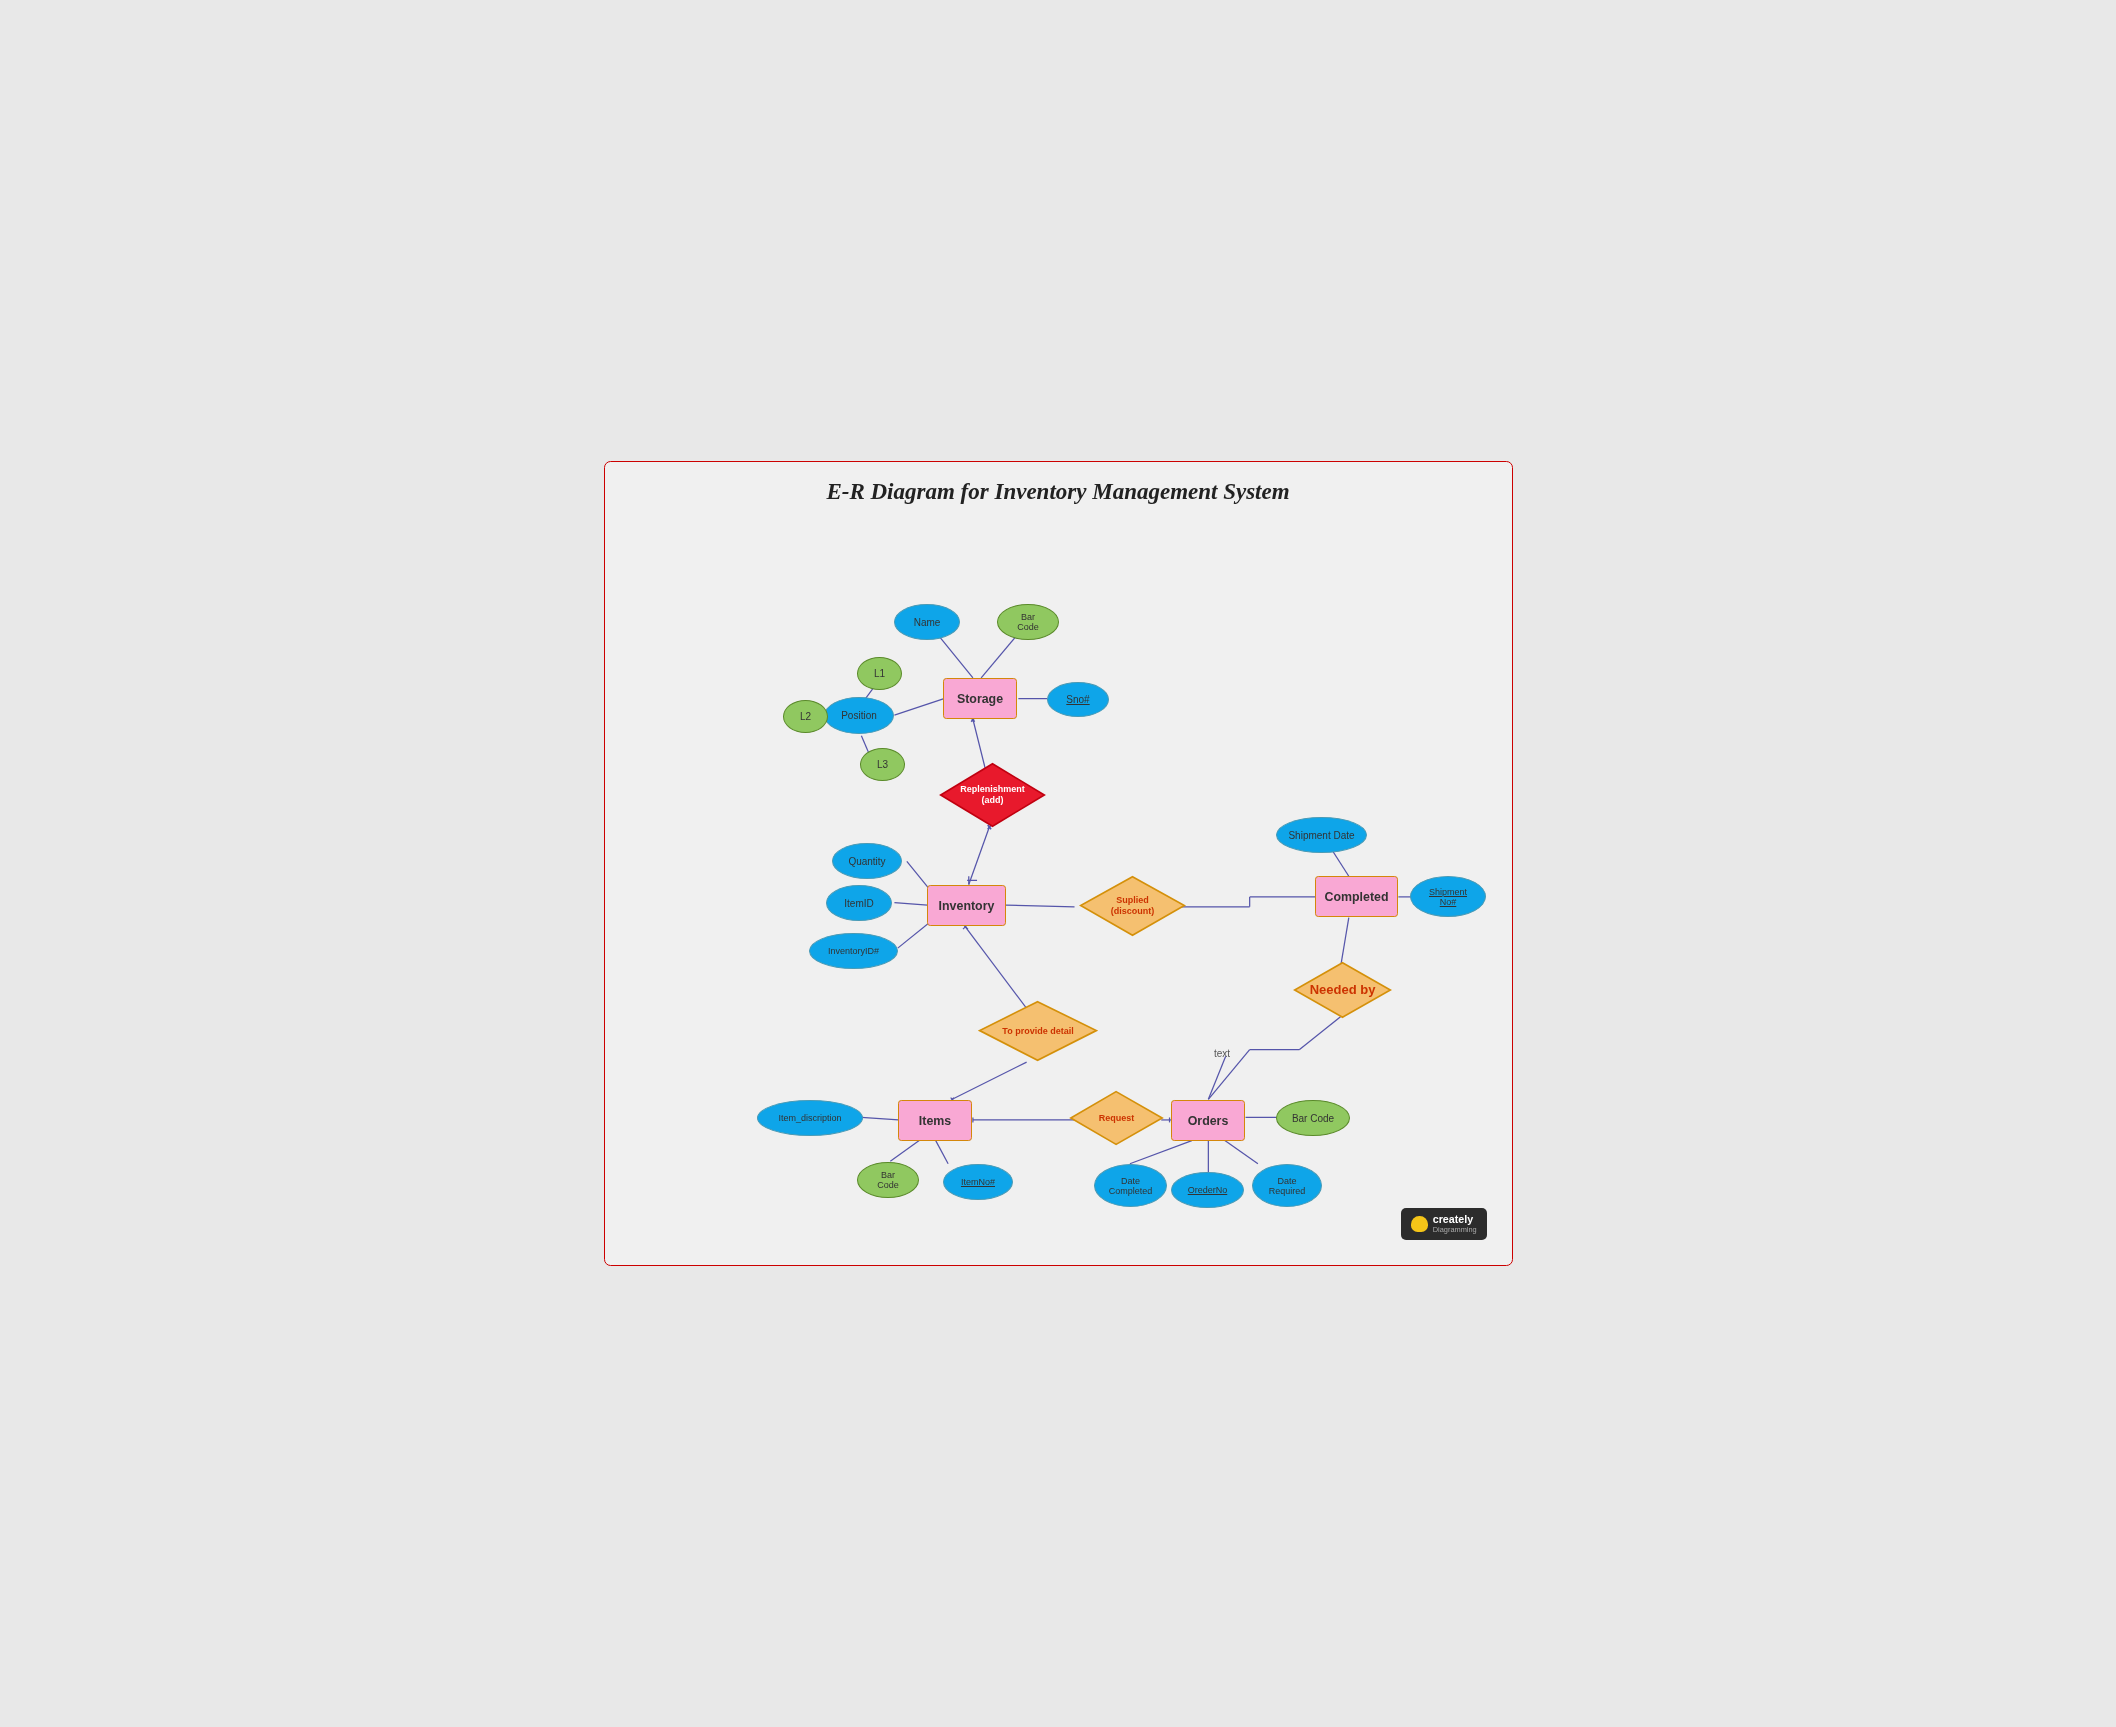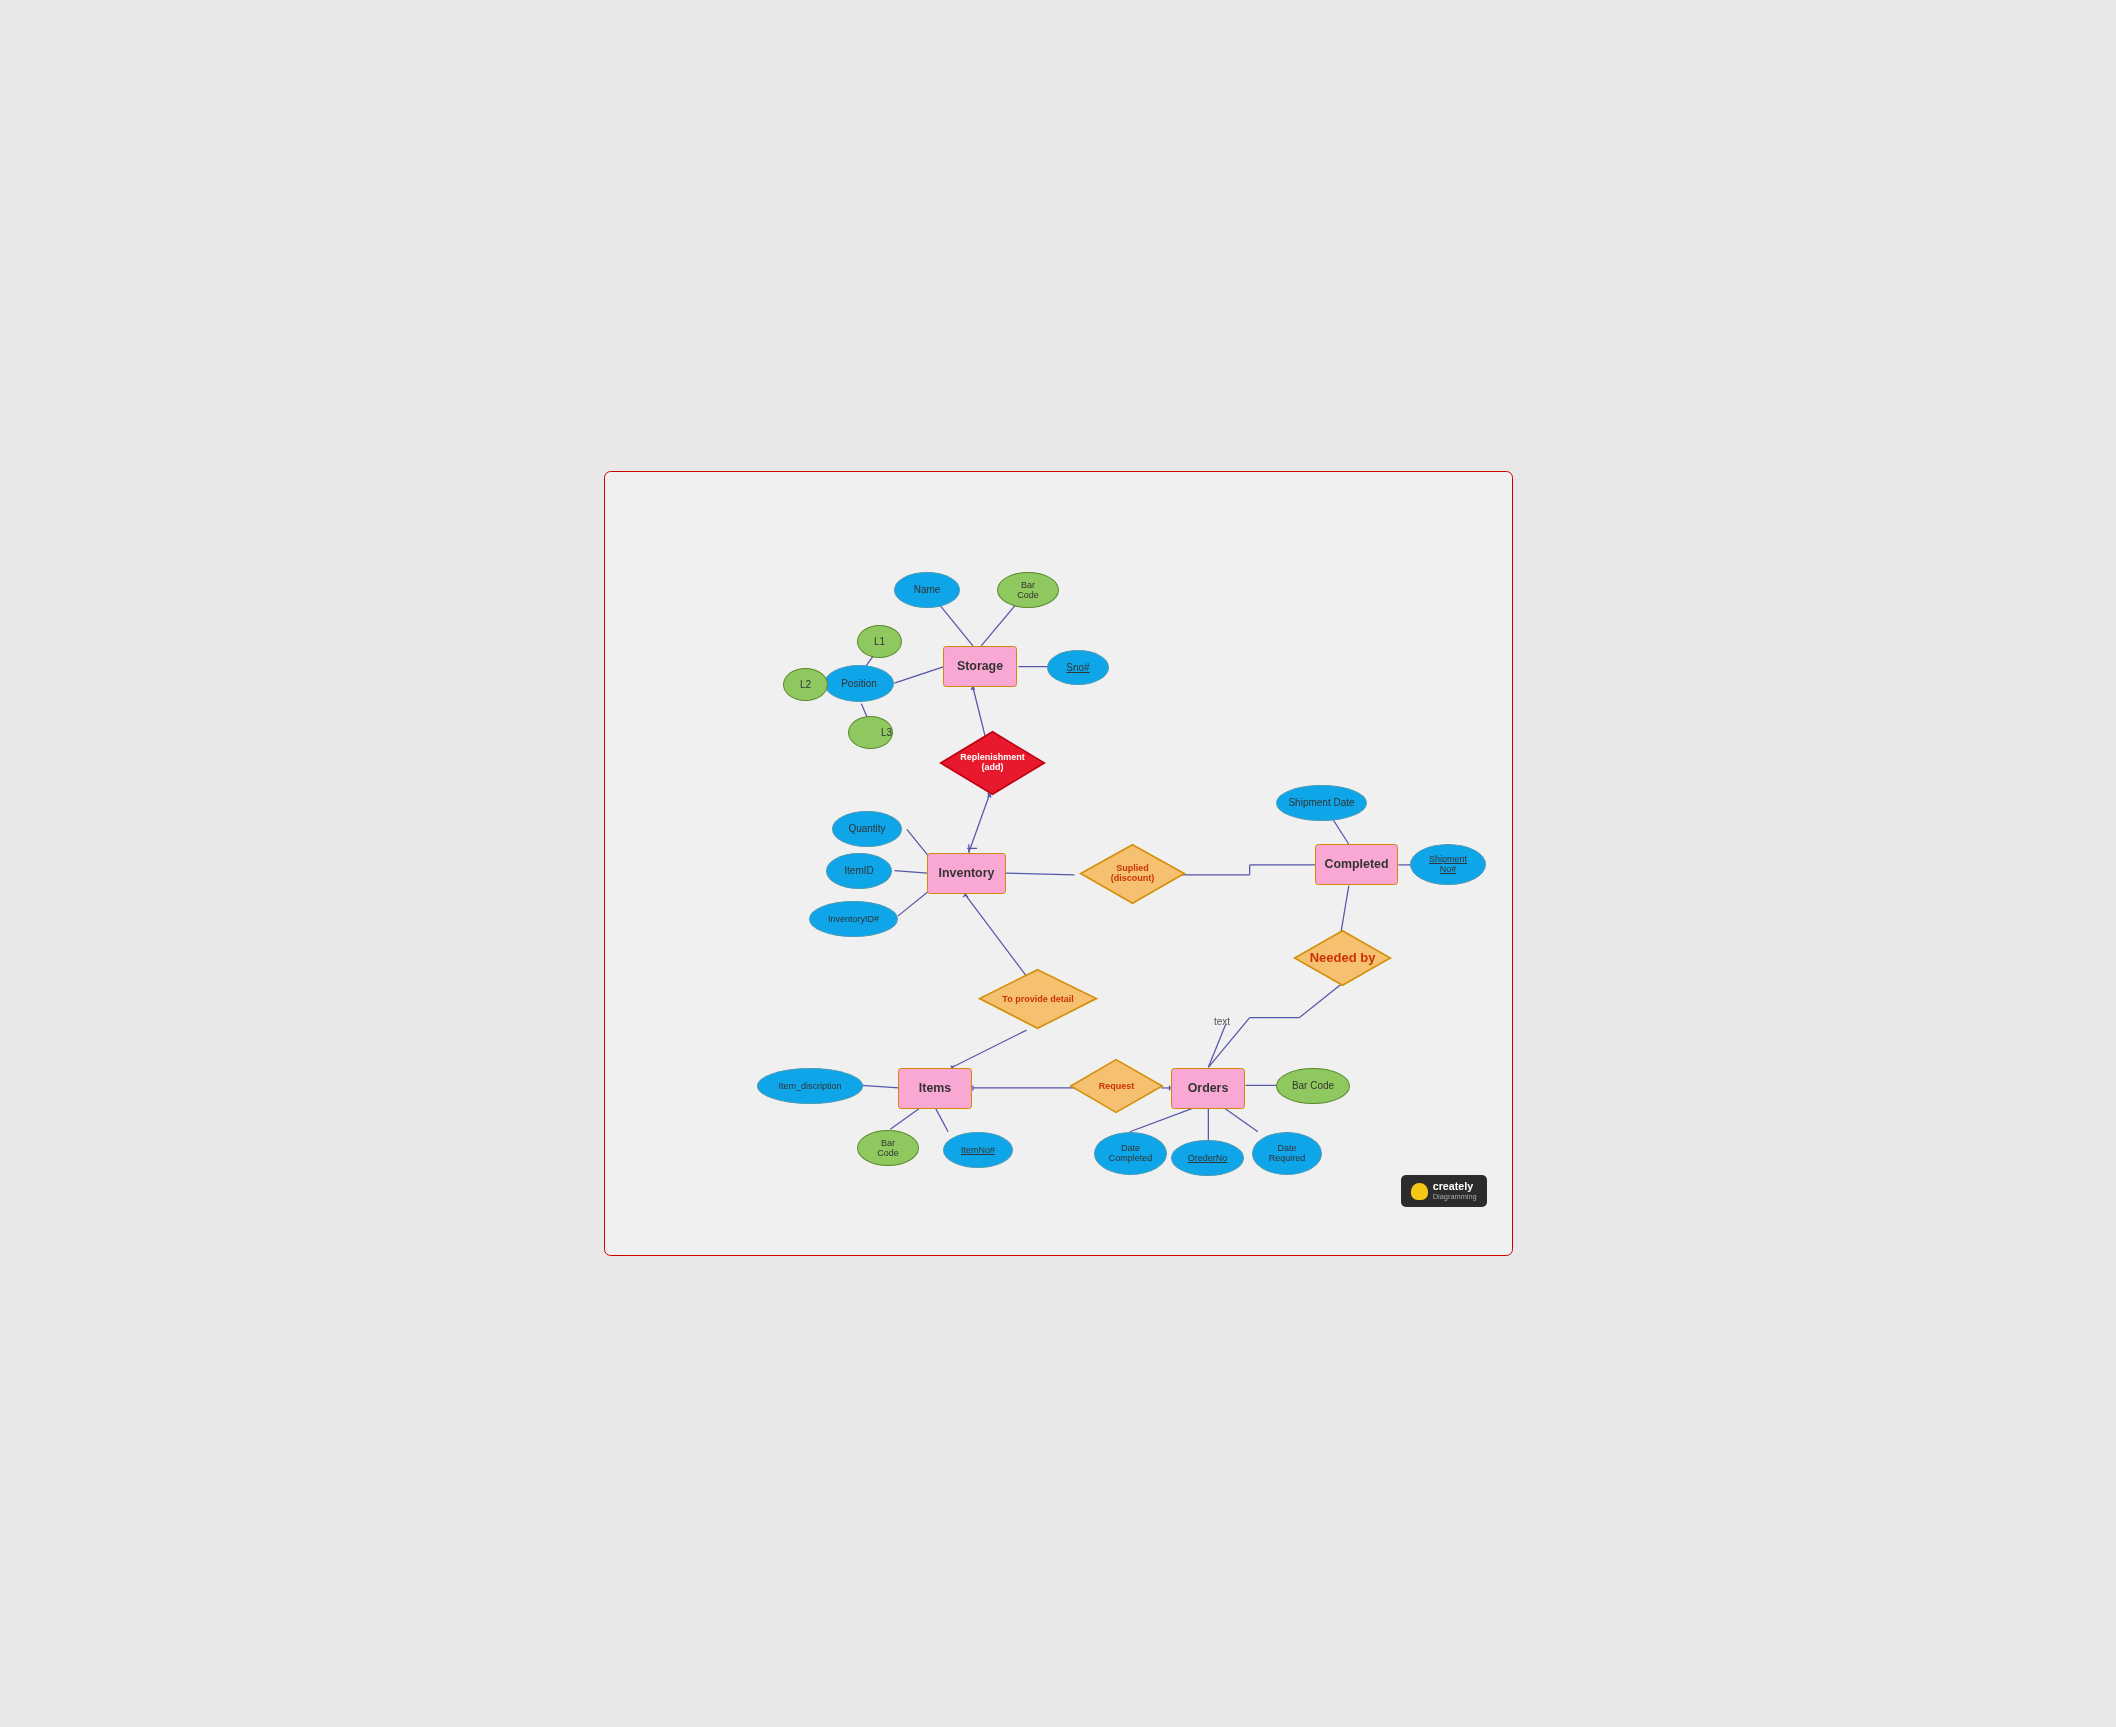--- a/index.html
+++ b/index.html
@@ -134,20 +134,21 @@
     }
     .creately-logo-text .sub {
       font-size: 7.4px;
       color: #aaa;
     }
   </style>
 </head>
 <body>
 
 <div class="diagram-container">
+  <div class="diagram-title">E-R Diagram for Inventory Management System</div>
   <div class="diagram-area">
 
     <svg class="connections" viewBox="0 0 1056 880" width="873" height="727">
 
       <line x1="370" y1="122" x2="425" y2="190" stroke="#5555aa" stroke-width="1.5"></line>
 
       <line x1="492" y1="122" x2="435" y2="190" stroke="#5555aa" stroke-width="1.5"></line>
 
       <line x1="480" y1="215" x2="515" y2="215" stroke="#5555aa" stroke-width="1.5"></line>
 
@@ -259,21 +260,21 @@
     </div>
     <div class="attribute" style="left:203px; top:176px; width:70px; height:37px;">
       <span>Position</span>
     </div>
     <div class="attribute green" style="left:236px; top:136px; width:45px; height:33px;">
       <span>L1</span>
     </div>
     <div class="attribute green" style="left:162px; top:179px; width:45px; height:33px;">
       <span>L2</span>
     </div>
-    <div class="attribute green" style="left:227px; top:227px; width:45px; height:33px;justify-content:flex-end;">
+    <div class="attribute green" style="left:239px; top:227px; width:45px; height:33px;">
       <span>L3</span>
     </div>
     <div class="attribute" style="left:211px; top:322px; width:70px; height:36px;">
       <span>Quantity</span>
     </div>
     <div class="attribute" style="left:205px; top:364px; width:66px; height:36px;">
       <span>ItemID</span>
     </div>
     <div class="attribute" style="left:188px; top:412px; width:89px; height:36px; font-size:9px;">
       <span>InventoryID#</span>

